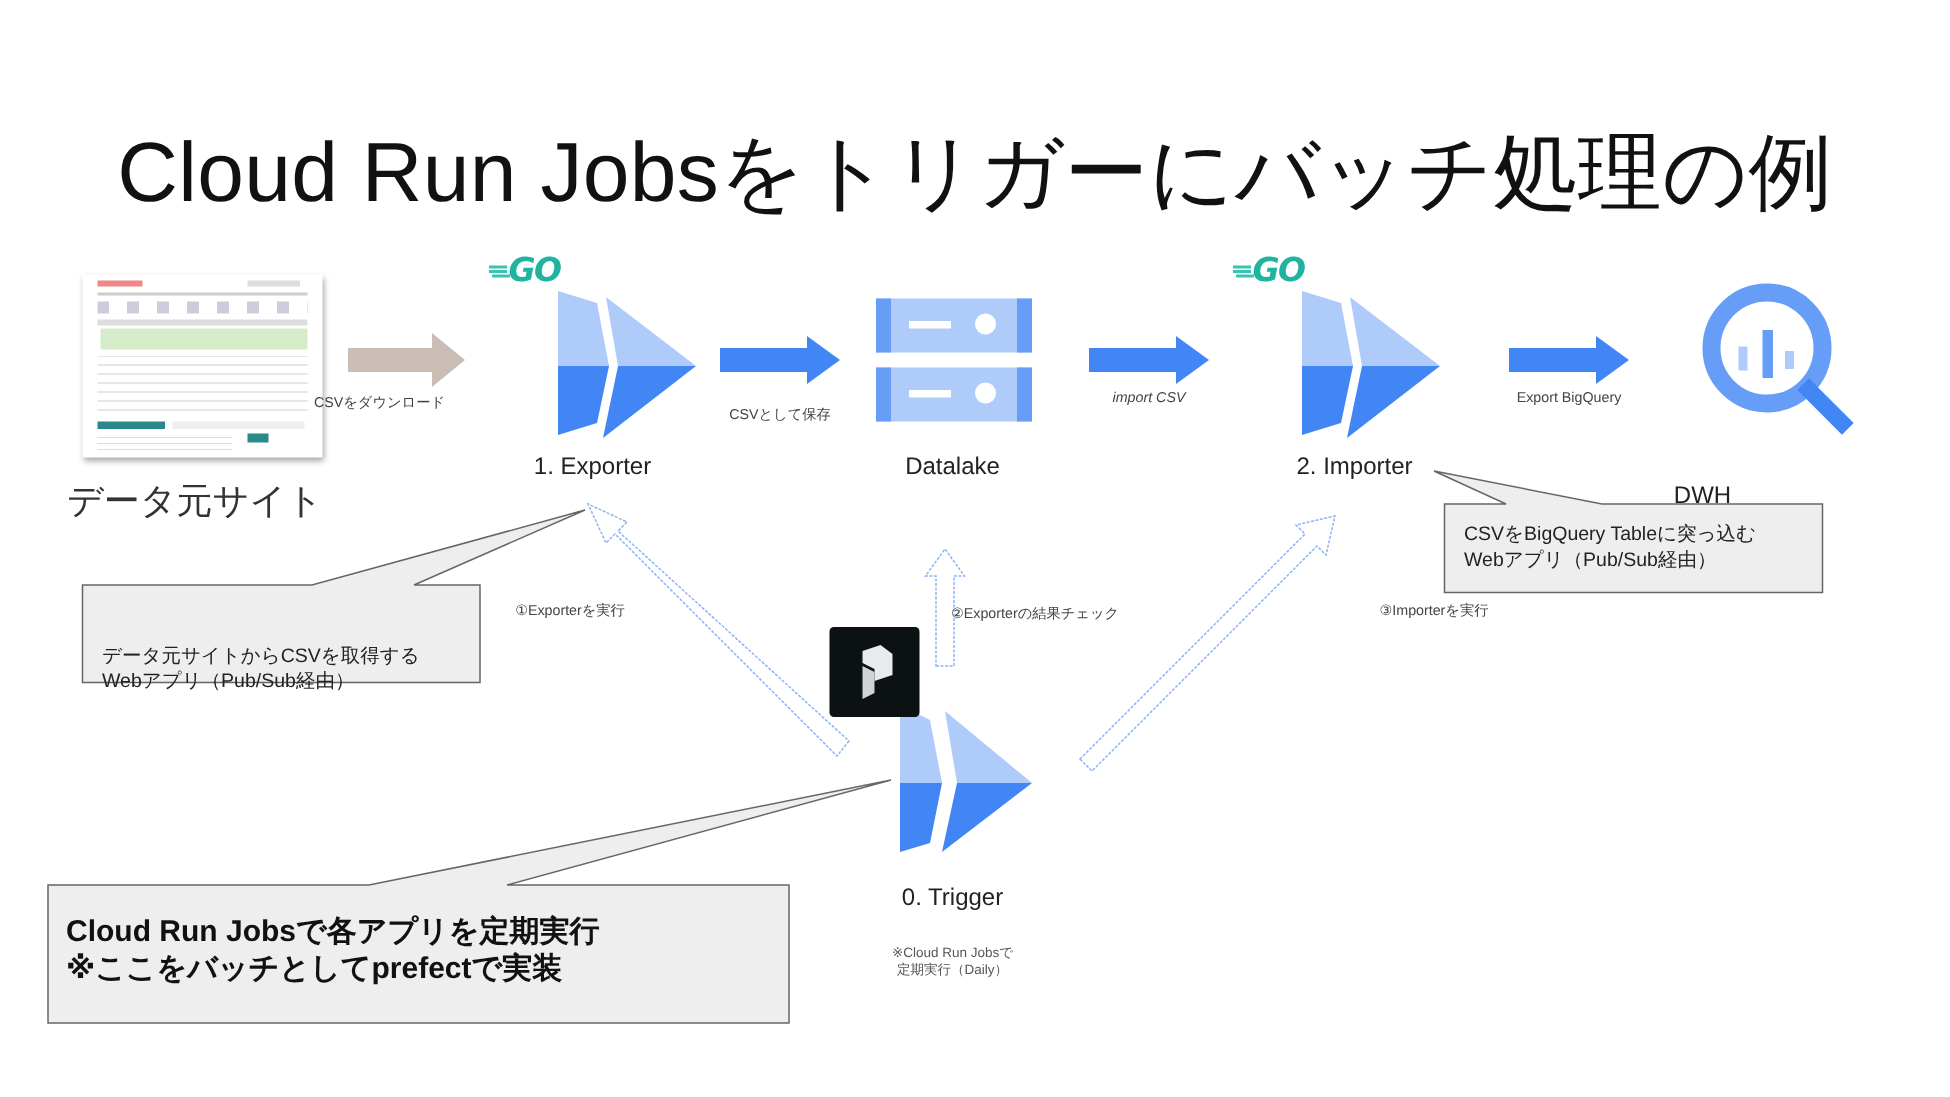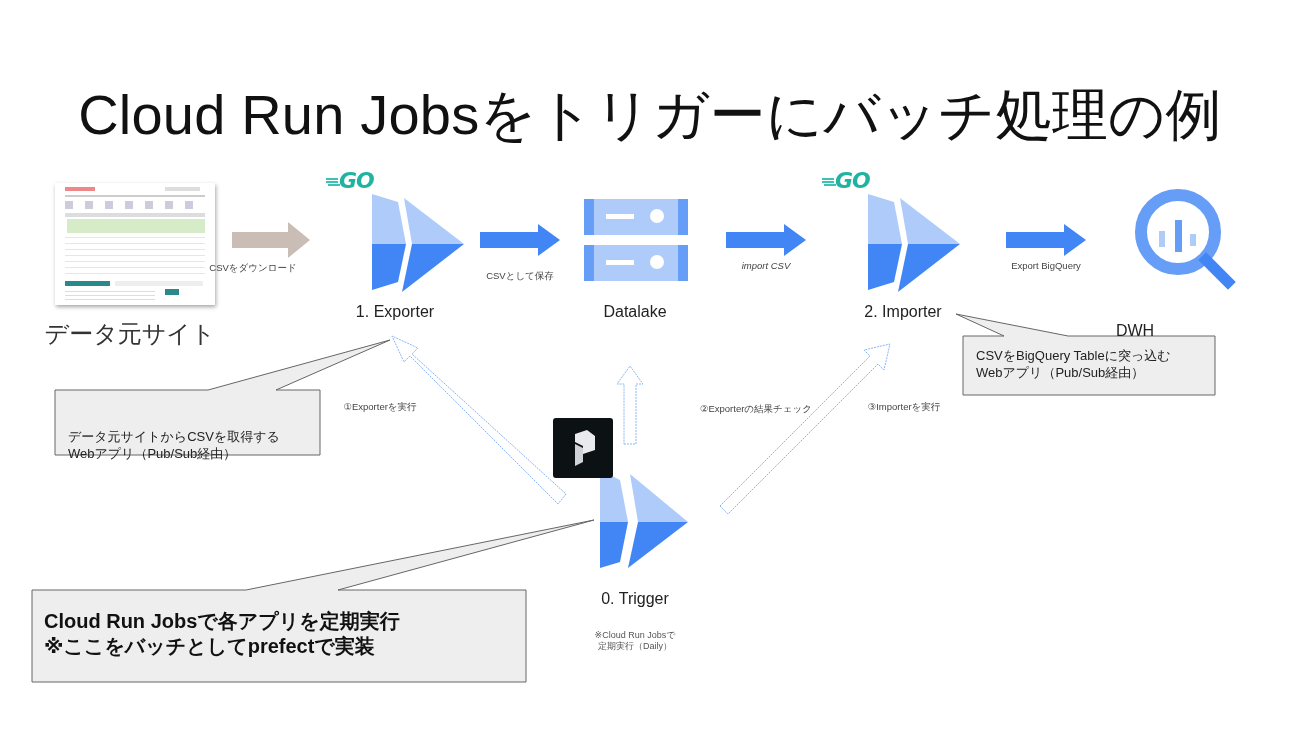--- a/index.html
+++ b/index.html
@@ -122,22 +122,22 @@
   <div style="position:absolute;left:110px;top:106px;width:14px;height:6px;background:#2a8a8a;"></div>
   <div style="position:absolute;left:10px;top:108px;width:90px;height:10px;background:repeating-linear-gradient(180deg,#ddd 0 1px,#fff 1px 4px);"></div>
 </div>
 <div class="abs node-label" style="left:40px;top:318px;width:180px;font-size:24px;color:#333;">データ元サイト</div>
 
 <div class="abs edge-label" style="left:193px;top:262px;width:120px;">CSVをダウンロード</div>
 <div class="abs edge-label" style="left:460px;top:258px;width:120px;margin-top:12px;">CSVとして保存</div>
 <div class="abs edge-label" style="left:706px;top:260px;width:120px;font-style:italic;">import CSV</div>
 <div class="abs edge-label" style="left:986px;top:260px;width:120px;">Export BigQuery</div>
 <div class="abs edge-label" style="left:320px;top:401px;width:120px;">①Exporterを実行</div>
-<div class="abs edge-label" style="left:672px;top:403px;width:140px;text-align:right;">②Exporterの結果チェック</div>
-<div class="abs edge-label" style="left:844px;top:401px;width:120px;">③Importerを実行</div>
+<div class="abs edge-label" style="left:634px;top:403px;width:140px;text-align:left;">②Exporterの結果チェック</div>
+<div class="abs edge-label" style="left:896px;top:401px;width:120px;">③Importerを実行</div>
 
 <div class="abs go-logo" style="left:326px;top:168px;"><span class="speed"></span><span class="t">GO</span></div>
 <div class="abs go-logo" style="left:822px;top:168px;"><span class="speed"></span><span class="t">GO</span></div>
 
 <div class="abs node-label" style="left:330px;top:303px;width:130px;">1. Exporter</div>
 <div class="abs node-label" style="left:570px;top:303px;width:130px;">Datalake</div>
 <div class="abs node-label" style="left:838px;top:303px;width:130px;">2. Importer</div>
 <div class="abs node-label" style="left:1090px;top:306px;width:90px;margin-top:16px;">DWH</div>
 <div class="abs node-label" style="left:570px;top:590px;width:130px;">0. Trigger</div>
 <div class="abs small-note" style="left:570px;top:630px;width:130px;">

